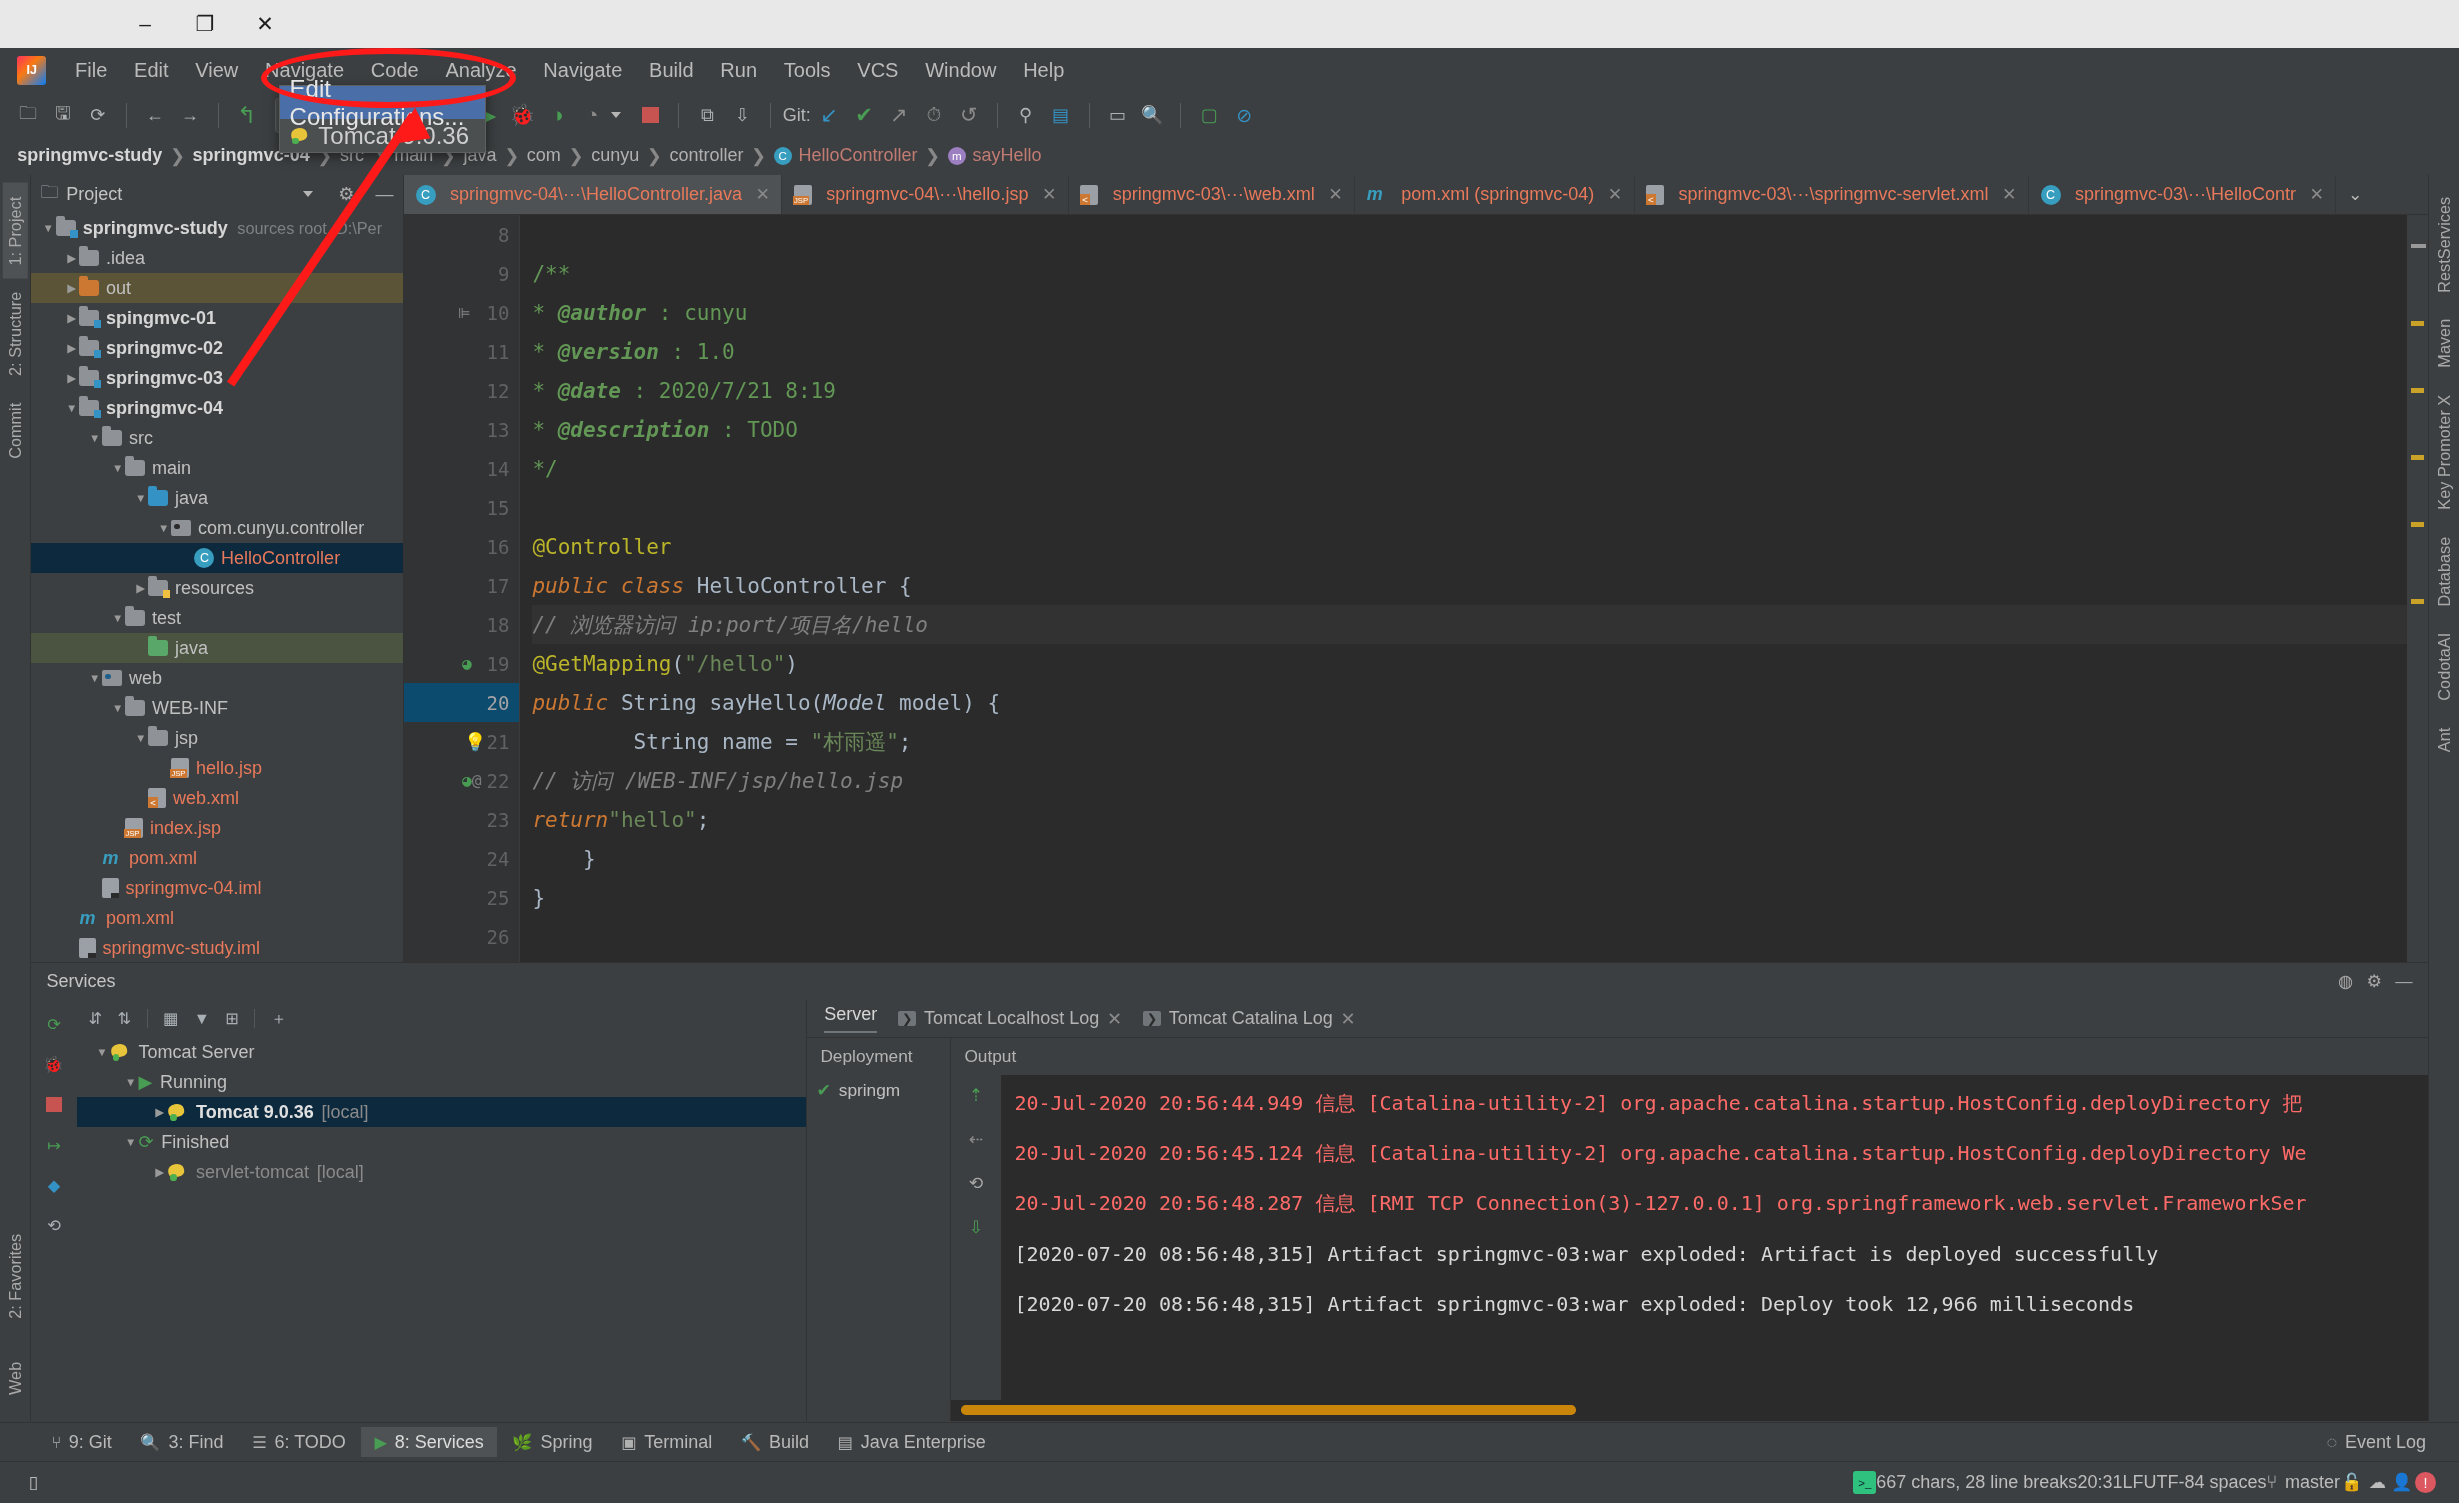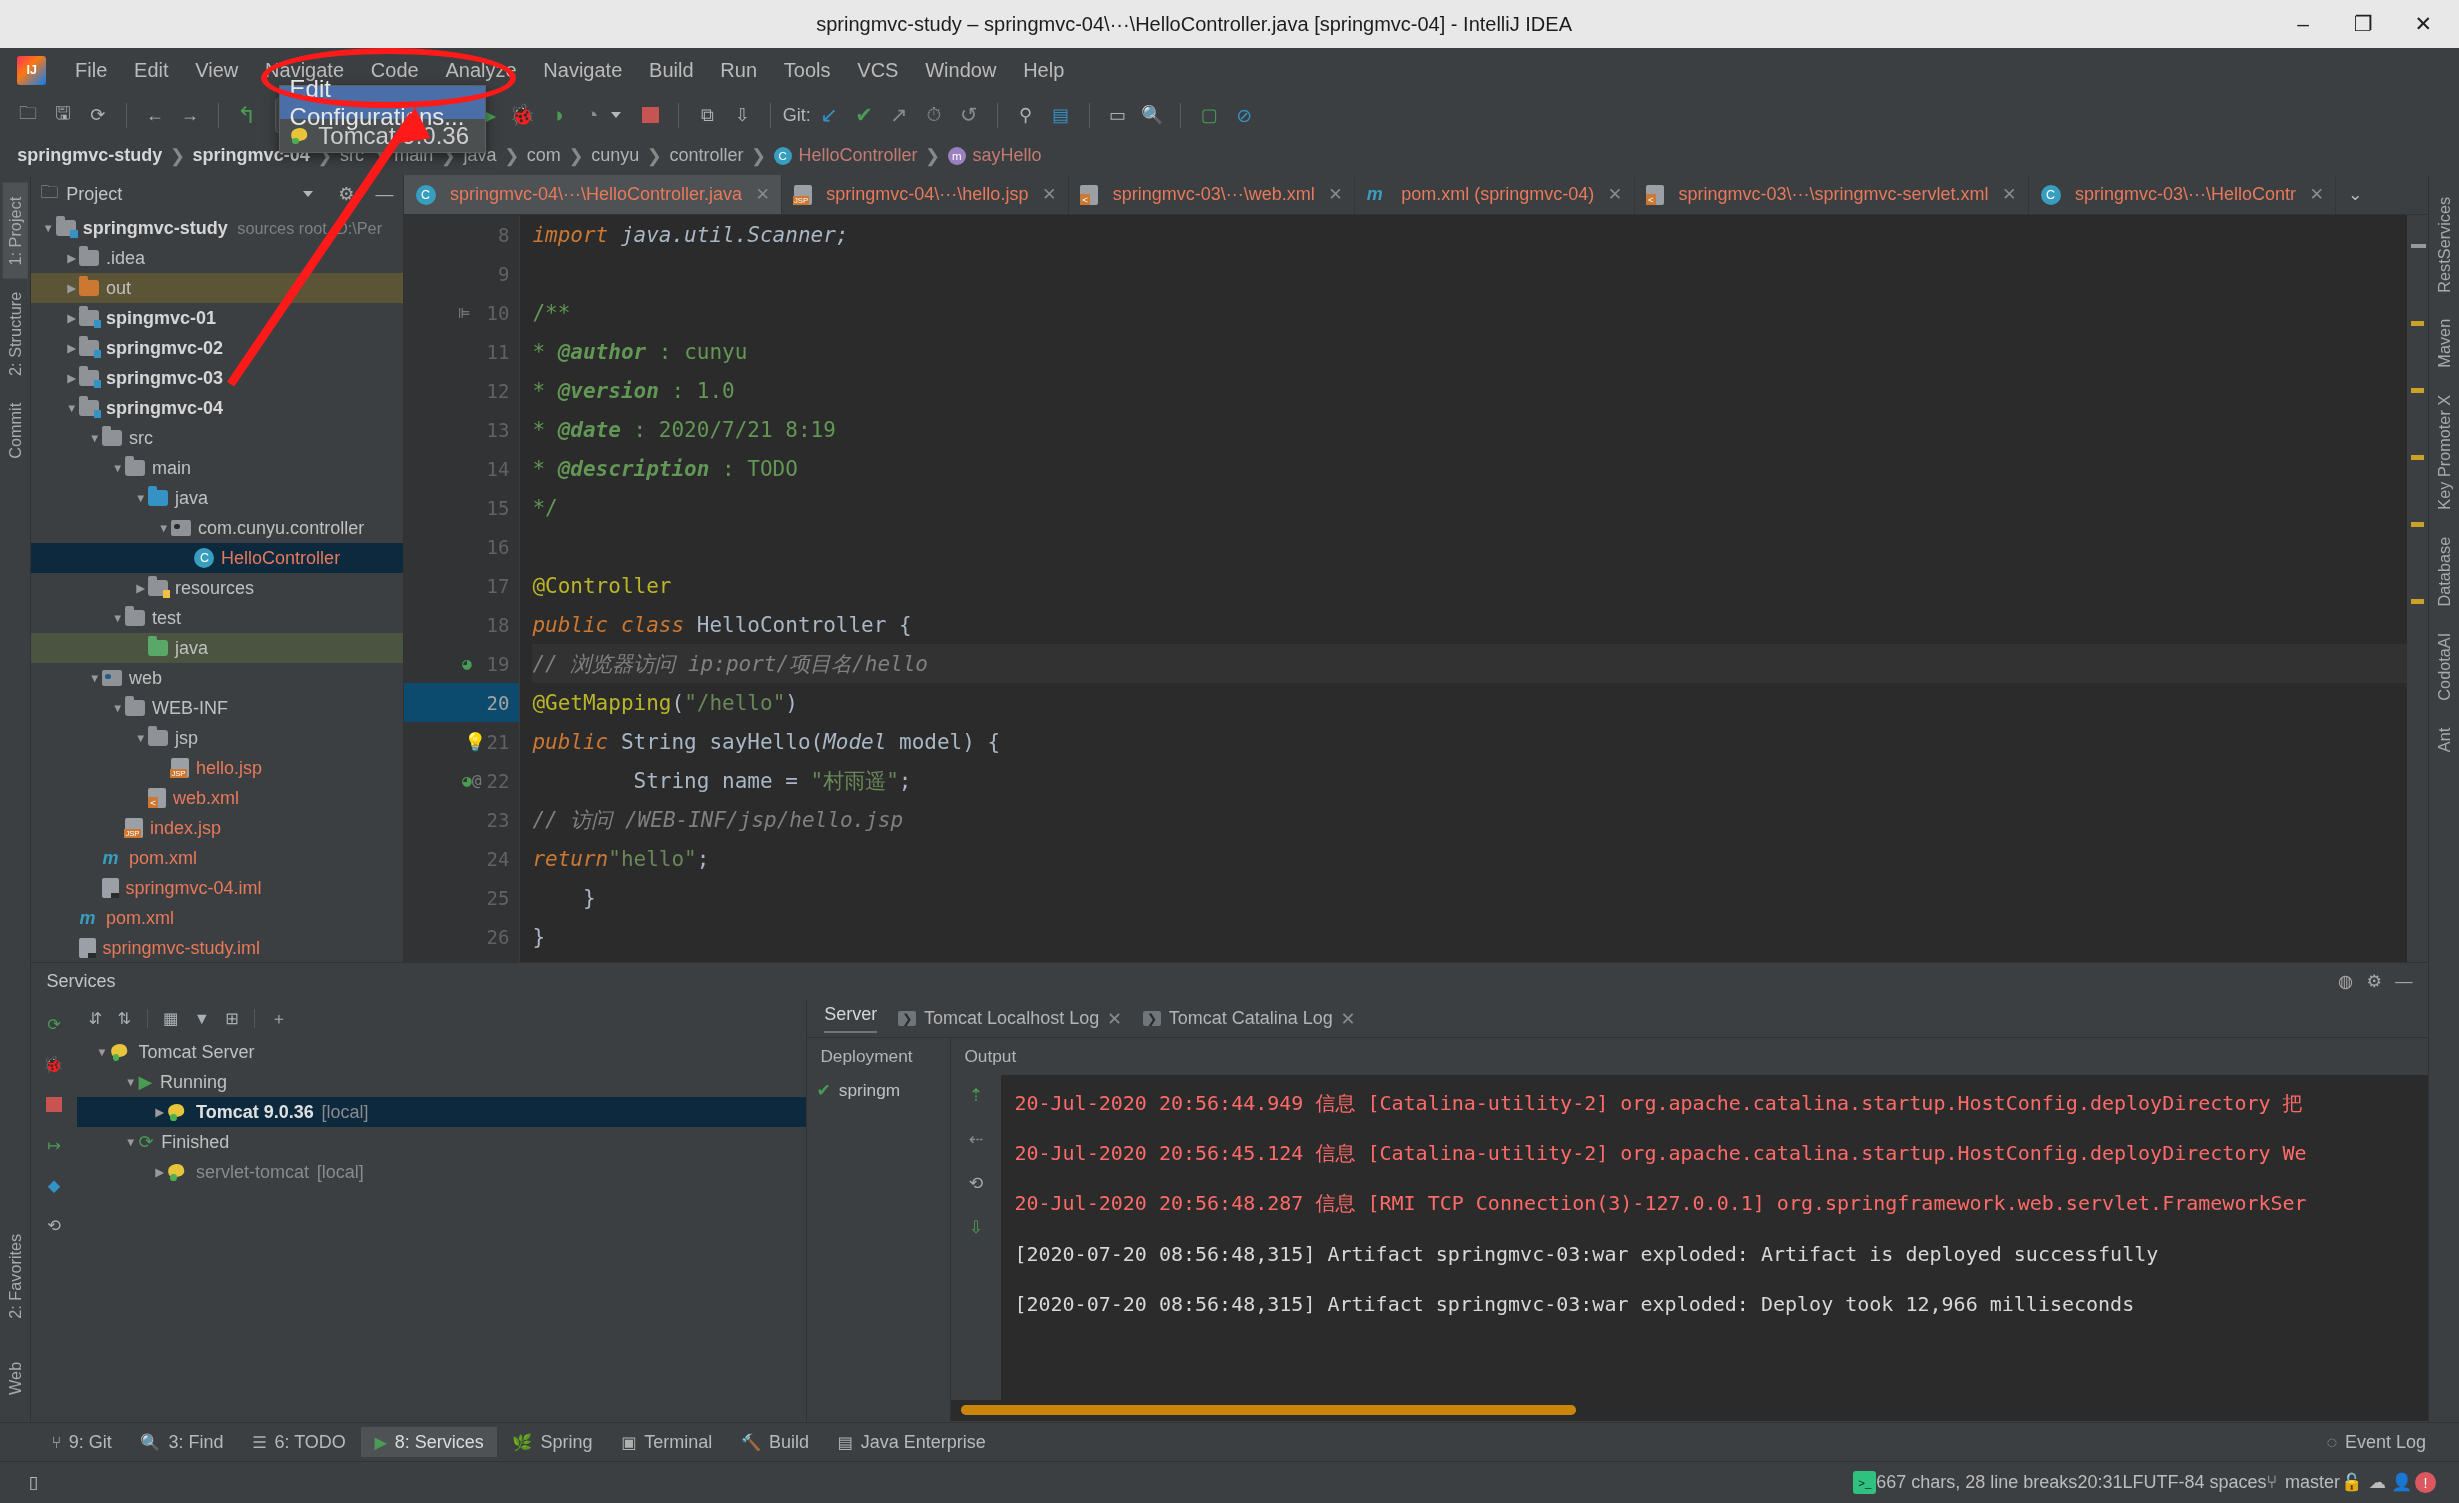--- a/index.html
+++ b/index.html
@@ -243,21 +243,20 @@
   .red-dot{width:21px;height:21px;border-radius:50%;background:#db5860;position:relative;}
   .red-dot::after{content:"!";position:absolute;inset:0;color:#fff;font-size:14.4px;display:flex;align-items:center;justify-content:center;}
 </style>
 </head>
 <body>
 
 <div class="app">
 
   <div class="titlebar">
     <div style="width:115px"></div>
-    <div class="title-text">springmvc-study – springmvc-04\···\HelloController.java [springmvc-04] - IntelliJ IDEA</div>
     <div class="win-ctrls">
       <div class="win-btn">–</div>
       <div class="win-btn">❐</div>
       <div class="win-btn close">✕</div>
     </div>
   </div>
 
   <div class="menubar">
     <div class="ij-logo"></div>
     <div class="menu-item">File</div>
@@ -666,21 +665,20 @@
             </div>
             <div class="gut-row">
               <span>27</span>
             </div>
             <div class="gut-row">
               <span>28</span>
             </div>
           </div>
         <div class="code-body" id="code-body">
           <div class="code-vline" style="left:0"></div>
-        <div class="cline" style="font-style: italic;"><span class="kw2">import</span> java.util.Scanner;</div>
             <div class="cline">&nbsp;</div>
             <div class="cline"><span class="docmt">/**</span></div>
             <div class="cline"> <span class="docmt">* <b style="font-style: italic; color: rgb(98, 151, 85);">@author</b> : cunyu</span></div>
             <div class="cline"> <span class="docmt">* <b style="font-style: italic; color: rgb(98, 151, 85);">@version</b> : 1.0</span></div>
             <div class="cline"> <span class="docmt">* <b style="font-style: italic; color: rgb(98, 151, 85);">@date</b> : 2020/7/21 8:19</span></div>
             <div class="cline"> <span class="docmt">* <b style="font-style: italic; color: rgb(98, 151, 85);">@description</b> : TODO</span></div>
             <div class="cline"> <span class="docmt">*/</span></div>
             <div class="cline">&nbsp;</div>
             <div class="cline"><span class="ann">@Controller</span></div>
             <div class="cline"><span class="kw">public class</span> HelloController {</div>

